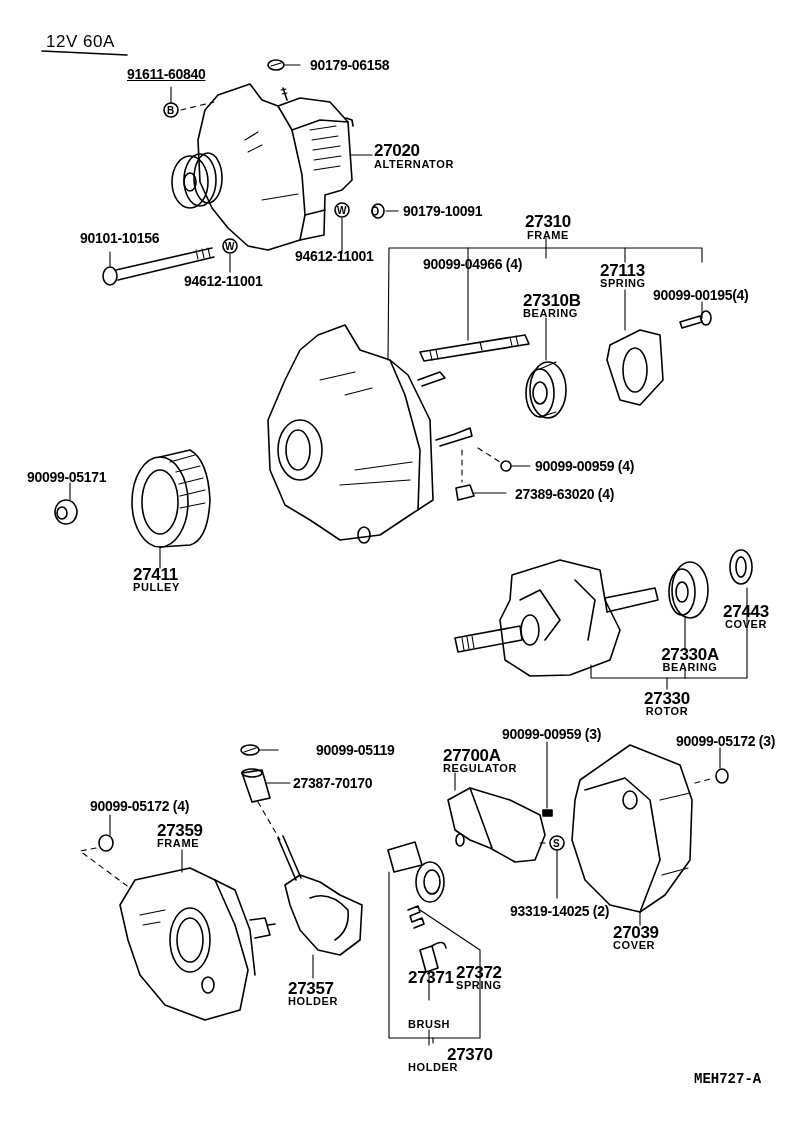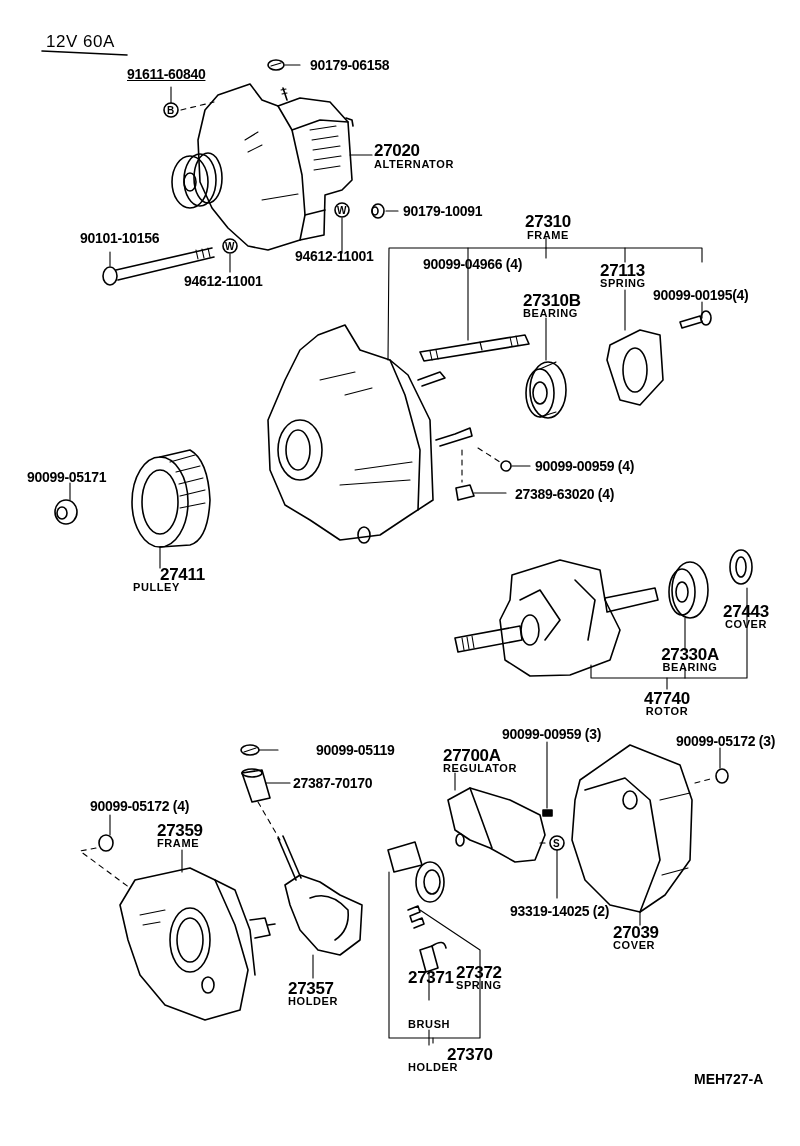--- a/index.html
+++ b/index.html
@@ -5,21 +5,21 @@
   html, body { margin: 0; padding: 0; background: #ffffff; }
   body { width: 800px; height: 1146px; position: relative; overflow: hidden;
          font-family: "Liberation Sans", sans-serif; color: #000; }
   #diagram { position: absolute; left: 0; top: 0; width: 800px; height: 1146px; }
   .lbl { position: absolute; white-space: nowrap; font-family: "Liberation Sans", sans-serif;
          font-weight: bold; color: #000; line-height: 1; }
   .pn { font-size: 14px; letter-spacing: -0.3px; }
   .pn-big { font-size: 17px; letter-spacing: -0.3px; }
   .name { font-size: 11px; letter-spacing: 0.6px; }
   .title { font-size: 17px; font-weight: normal; letter-spacing: 0.5px; }
-  .code { font-size: 14px; }
+  .code { font-size: 14px; font-family: Liberation Mono, monospace; }
   .center { text-align: center; transform: translateX(-50%); }
   svg path, svg line, svg polyline, svg ellipse, svg circle, svg rect, svg polygon {
     stroke: #000; stroke-width: 1.6; fill: none; stroke-linecap: round; stroke-linejoin: round;
   }
   svg .dash { stroke-dasharray: 5 5; }
   svg .thin { stroke-width: 1.1; }
   svg .fill { fill: #000; }
   svg text { font-family: "Liberation Sans", sans-serif; font-weight: bold; font-size: 11px; fill: #000; stroke: none; }
 </style>
 </head>
@@ -306,30 +306,30 @@
 <div class="lbl pn-big" style="left:600px;top:262px;">27113</div>
 <div class="lbl name" style="left:600px;top:278px;">SPRING</div>
 
 <div class="lbl pn" style="left:653px;top:288px;text-align:right;">90099-00195(4)</div>
 
 <div class="lbl pn" style="left:535px;top:459px;">90099-00959 (4)</div>
 <div class="lbl pn" style="left:515px;top:487px;">27389-63020 (4)</div>
 
 <div class="lbl pn" style="left:27px;top:470px;">90099-05171</div>
 
-<div class="lbl pn-big" style="left:133px;top:566px;margin-left:27px;">27411</div>
+<div class="lbl pn-big" style="left:133px;top:566px;">27411</div>
 <div class="lbl name" style="left:133px;top:582px;">PULLEY</div>
 
 <div class="lbl pn-big center" style="left:746px;top:603px;">27443</div>
 <div class="lbl name center" style="left:746px;top:619px;">COVER</div>
 
 <div class="lbl pn-big center" style="left:690px;top:646px;">27330A</div>
 <div class="lbl name center" style="left:690px;top:662px;">BEARING</div>
 
-<div class="lbl pn-big center" style="left:667px;top:690px;">47740</div>
+<div class="lbl pn-big center" style="left:667px;top:690px;">27330</div>
 <div class="lbl name center" style="left:667px;top:706px;">ROTOR</div>
 
 <div class="lbl pn" style="left:280px;top:743px;padding-left:36px;">90099-05119</div>
 <div class="lbl pn" style="left:293px;top:776px;">27387-70170</div>
 
 <div class="lbl pn-big" style="left:443px;top:747px;">27700A</div>
 <div class="lbl name" style="left:443px;top:763px;">REGULATOR</div>
 
 <div class="lbl pn" style="left:502px;top:727px;">90099-00959 (3)</div>
 <div class="lbl pn" style="left:676px;top:734px;">90099-05172 (3)</div>

